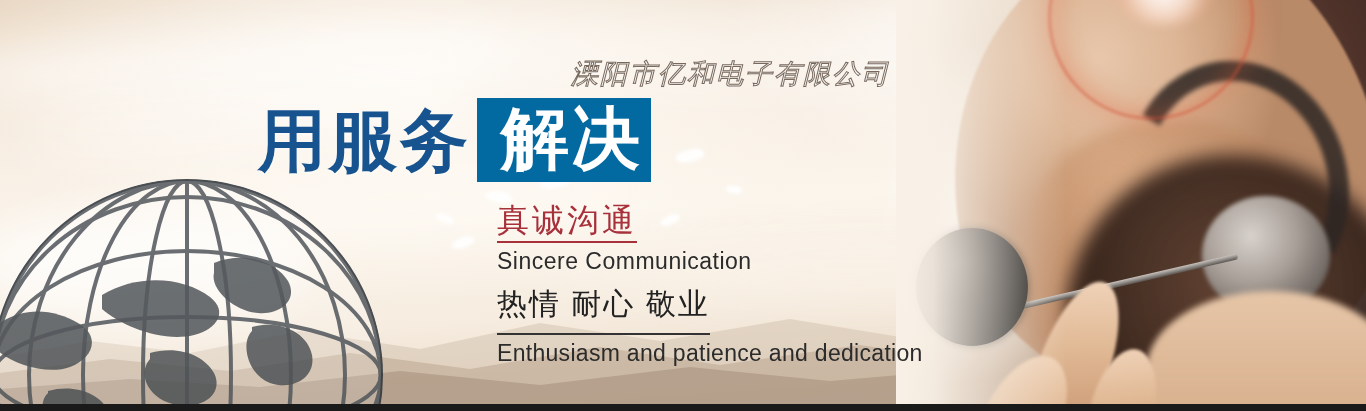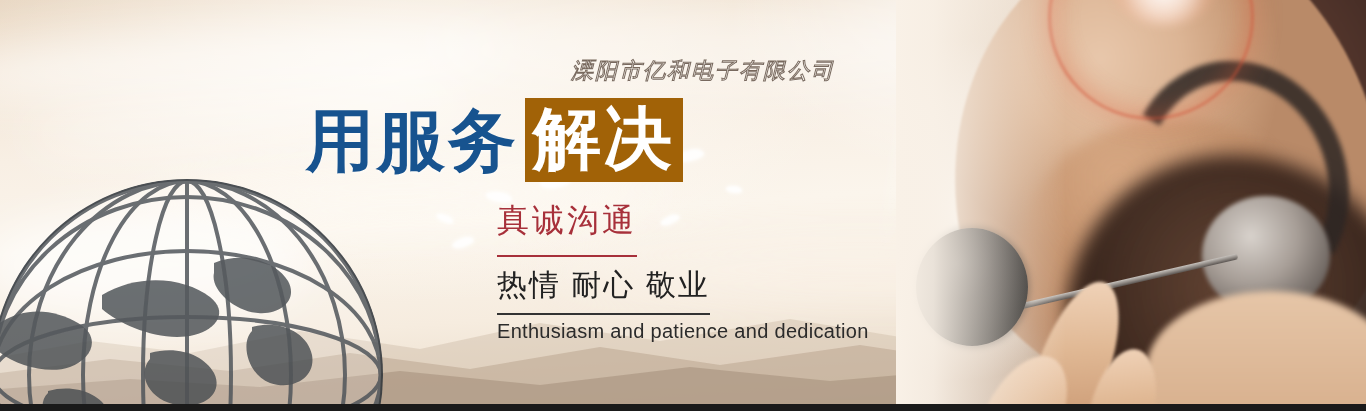--- a/index.html
+++ b/index.html
@@ -227,69 +227,68 @@
     filter: blur(0.8px);
     box-shadow: 0 0 4px rgba(255,255,255,0.8);
   }
 
   
   .company-name {
     position: absolute;
     left: 571px;
     top: 56px;
     font-family: "Liberation Sans", sans-serif;
-    font-size: 22px;
+    font-size: 27px;
     letter-spacing: 2px;
     font-style: italic;
     color: rgba(92,78,68,0.0);
     -webkit-text-stroke: 1px rgba(96,80,68,0.85);
     text-shadow: 0 1px 1px rgba(255,255,255,0.55);
     white-space: nowrap;
   }
 
   .headline {
     position: absolute;
     left: 258px;
     top: 98px;
     display: flex;
     align-items: center;
     font-size: 68px;
     font-weight: bold;
     line-height: 1;
     white-space: nowrap;
     font-family: "Liberation Sans", sans-serif;
-    margin-left: 48px;
   }
   .headline .seg {
     color: #17538f;
     letter-spacing: 3px;
     text-shadow: 0 2px 3px rgba(255,255,255,0.5);
   }
   .headline .hl {
-    background: #a16207;
+    background: #0369a1;
     color: #ffffff;
     letter-spacing: 3px;
-    padding: 6px 8px 10px 8px;
+    padding: 6px 8px 10px 24px;
     margin: 0 6px;
     text-shadow: none;
   }
 
   .slogan {
     position: absolute;
     left: 497px;
     top: 202px;
   }
   .slogan-cn-red {
     font-size: 32px;
     color: #a7303a;
     letter-spacing: 3px;
     line-height: 1.18;
     border-bottom: 2px solid #a7303a;
     display: inline-block;
-    padding-bottom: 15px;
+    padding-bottom: 1px;
     font-family: "Liberation Sans", sans-serif;
     white-space: nowrap;
   }
   .slogan-en {
     font-size: 23px;
     color: #2b2b2b;
     letter-spacing: 0.5px;
     line-height: 1.28;
     margin-top: 4px;
     font-family: "Liberation Sans", sans-serif;
@@ -301,21 +300,21 @@
     letter-spacing: 2px;
     line-height: 1.18;
     border-bottom: 2px solid #333333;
     display: inline-block;
     padding-bottom: 11px;
     margin-top: 10px;
     font-family: "Liberation Sans", sans-serif;
     white-space: nowrap;
   }
   .slogan-en2 {
-    font-size: 20px;
+    font-size: 23px;
     color: #2b2b2b;
     letter-spacing: 0.3px;
     line-height: 1.28;
     margin-top: 4px;
     font-family: "Liberation Sans", sans-serif;
     white-space: nowrap;
   }
 
   
   .bottom-strip {
@@ -414,20 +413,21 @@
 
   <div class="headline">
     <span class="seg">用服务</span>
     <span class="hl">解决</span>
   </div>
 
   <div class="slogan">
     <div>
       <span class="slogan-cn-red">真诚沟通</span>
     </div>
+    <div class="slogan-en">Sincere Communication</div>
     <div>
       <span class="slogan-cn-dark">热情  耐心   敬业</span>
     </div>
     <div class="slogan-en2">Enthusiasm and patience and dedication</div>
   </div>
 
   <div class="bottom-strip"></div>
 
 </div>
 

